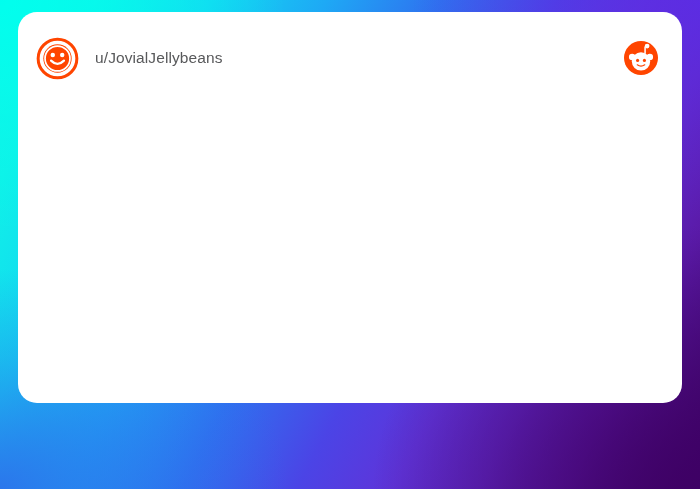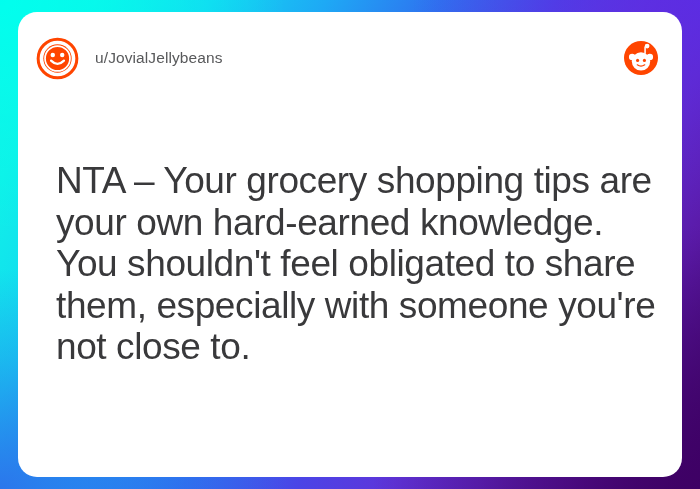--- a/index.html
+++ b/index.html
@@ -57,21 +57,21 @@
     background: radial-gradient(ellipse 55% 60% at 0% 100%,
       rgba(45,110,235,0.9) 0%, rgba(45,110,235,0.30) 45%, rgba(45,110,235,0) 75%);
   }
 
   
   .card {
     position: absolute;
     left: 18px;
     top: 12px;
     width: 664px;
-    height: 465px;
+    height: 391px;
     background: #ffffff;
     border-radius: 19px;
     box-sizing: border-box;
     overflow: hidden;
     padding-left: 17px;
   }
 
   
   .card-header {
     position: absolute;
@@ -162,19 +162,16 @@
         <circle cx="76" cy="47" r="9.5" fill="#ffffff"></circle>
         <path d="M62 36 L62 18" fill="none" stroke="#ffffff" stroke-width="4.5" stroke-linecap="round"></path>
         <circle cx="68" cy="15" r="7" fill="#ffffff"></circle>
         <circle cx="40" cy="57" r="4.6" fill="#FF4500"></circle>
         <circle cx="60" cy="57" r="4.6" fill="#FF4500"></circle>
         <path d="M39 70 Q50 78 61 70" fill="none" stroke="#FF4500" stroke-width="3.6" stroke-linecap="round"></path>
       </svg>
 
     </div>
 
-    <div class="card-body">
-      <p class="post-text">NTA – Your grocery shopping tips are your own hard-earned knowledge. You shouldn't feel obligated to share them, especially with someone you're not close to.</p>
-    </div>
 
   </div>
 
 </div>
 
 </body></html>

